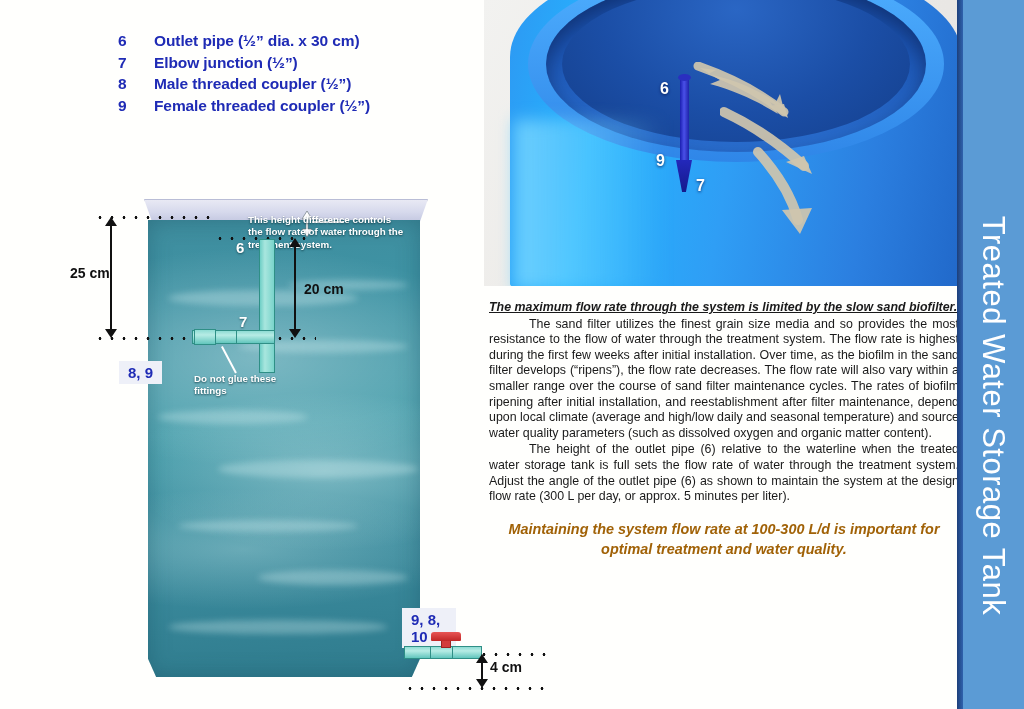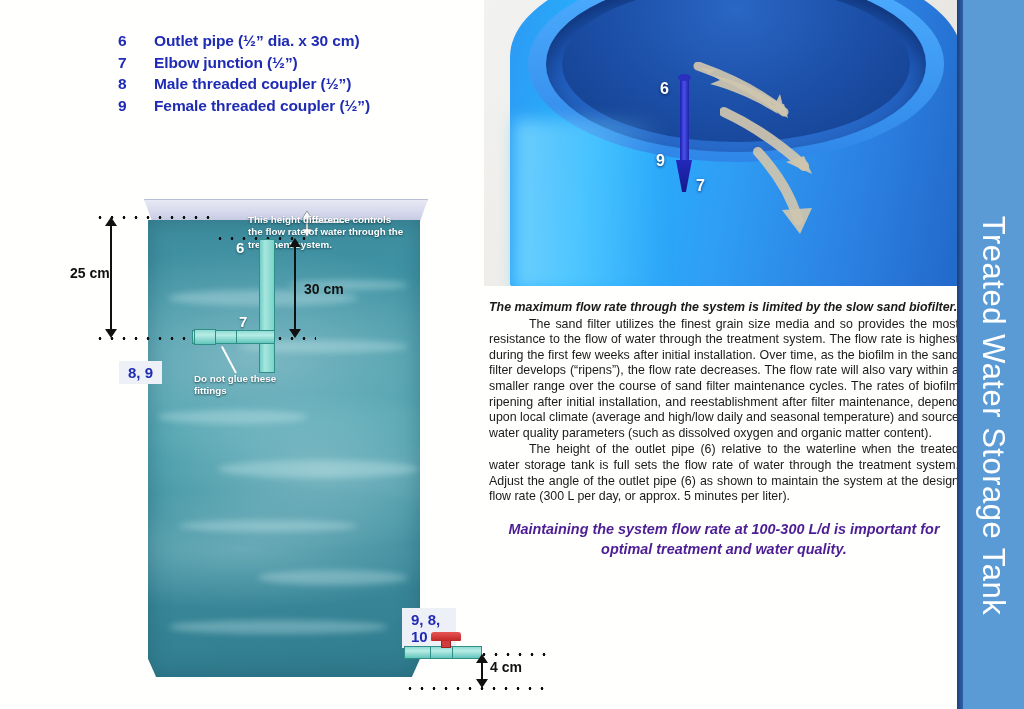--- a/index.html
+++ b/index.html
@@ -120,25 +120,25 @@
   #photo-pipe{position:absolute;left:196px;top:78px;width:9px;height:92px;background:linear-gradient(90deg,#1a1fb0,#4a50e8 45%,#1e23aa);border-radius:2px;}
   #photo-pipe-cap{position:absolute;left:194px;top:74px;width:13px;height:7px;background:#2a2fc0;border-radius:50%;}
   #photo-pipe-tip{position:absolute;left:192px;top:160px;width:16px;height:32px;background:linear-gradient(180deg,#2328bb,#151a8c);clip-path:polygon(0% 0%,100% 0%,62% 100%,38% 100%);}
 
   .photo-num{position:absolute;color:#ffffff;font-size:16px;font-weight:bold;text-shadow:0 1px 3px rgba(0,20,80,.8);}
 
   .flowarrow{position:absolute;}
 
   
   #text-column{position:absolute;left:489px;top:300px;width:470px;}
-  .lede{font-size:12.4px;font-weight:bold;font-style:italic;color:#1a1a1a;line-height:15.6px;text-align:justify;}
+  .lede{font-size:12.4px;font-weight:bold;font-style:italic;color:#1a1a1a;line-height:15.6px;text-align:justify;text-decoration:underline;}
   .para{font-size:12.4px;color:#1a1a1a;line-height:15.6px;text-align:justify;text-indent:40px;margin-top:1px;}
   .conclusion{
     margin-top:14px;font-size:14.4px;font-weight:bold;font-style:italic;
-    color:#4c1d95;line-height:20px;text-align:center;
+    color:#a16207;line-height:20px;text-align:center;
   }
 
   
   #sidebar{position:absolute;left:963px;top:0;width:61px;height:709px;background:#5B9BD5;}
   #sidebar-edge{position:absolute;left:957px;top:0;width:6px;height:709px;background:linear-gradient(90deg,#1d3f7a,#2f62ad);}
   #sidebar-title{
     position:absolute;left:0;top:0;width:709px;height:61px;
     transform:rotate(90deg);transform-origin:bottom left;
     transform-box:border-box;
     color:#ffffff;font-size:31px;letter-spacing:.5px;
@@ -195,21 +195,21 @@
   <div class="callout" style="left:162px;top:19px;width:160px;">This height difference controls the flow rate of water through the treatment system.</div>
 
   <div class="arrowhead arrow-up" style="left:19px;top:22px;"></div>
   <div class="dimline" style="left:24px;top:30px;height:105px;"></div>
   <div class="arrowhead arrow-down" style="left:19px;top:134px;"></div>
   <div class="dimlabel" style="left:-16px;top:70px;">25 cm</div>
 
   <div class="arrowhead arrow-up" style="left:203px;top:43px;"></div>
   <div class="dimline" style="left:208px;top:51px;height:84px;"></div>
   <div class="arrowhead arrow-down" style="left:203px;top:134px;"></div>
-  <div class="dimlabel" style="left:218px;top:86px;">30 cm</div>
+  <div class="dimlabel" style="left:218px;top:86px;">20 cm</div>
 
   <div class="pipe" id="pipe-6"></div>
   <div class="pipe horiz" id="pipe-horizontal-top"></div>
   <div class="pipe horiz" id="coupler-8-9"></div>
   <div class="seg-line" style="left:150px;top:135px;height:14px;"></div>
 
   <div class="numlabel" style="left:150px;top:44px;">6</div>
   <div class="numlabel" style="left:153px;top:118px;">7</div>
 
   <div class="leader" style="left:135px;top:152px;width:2px;height:30px;transform:rotate(-28deg);transform-origin:top left;"></div>

